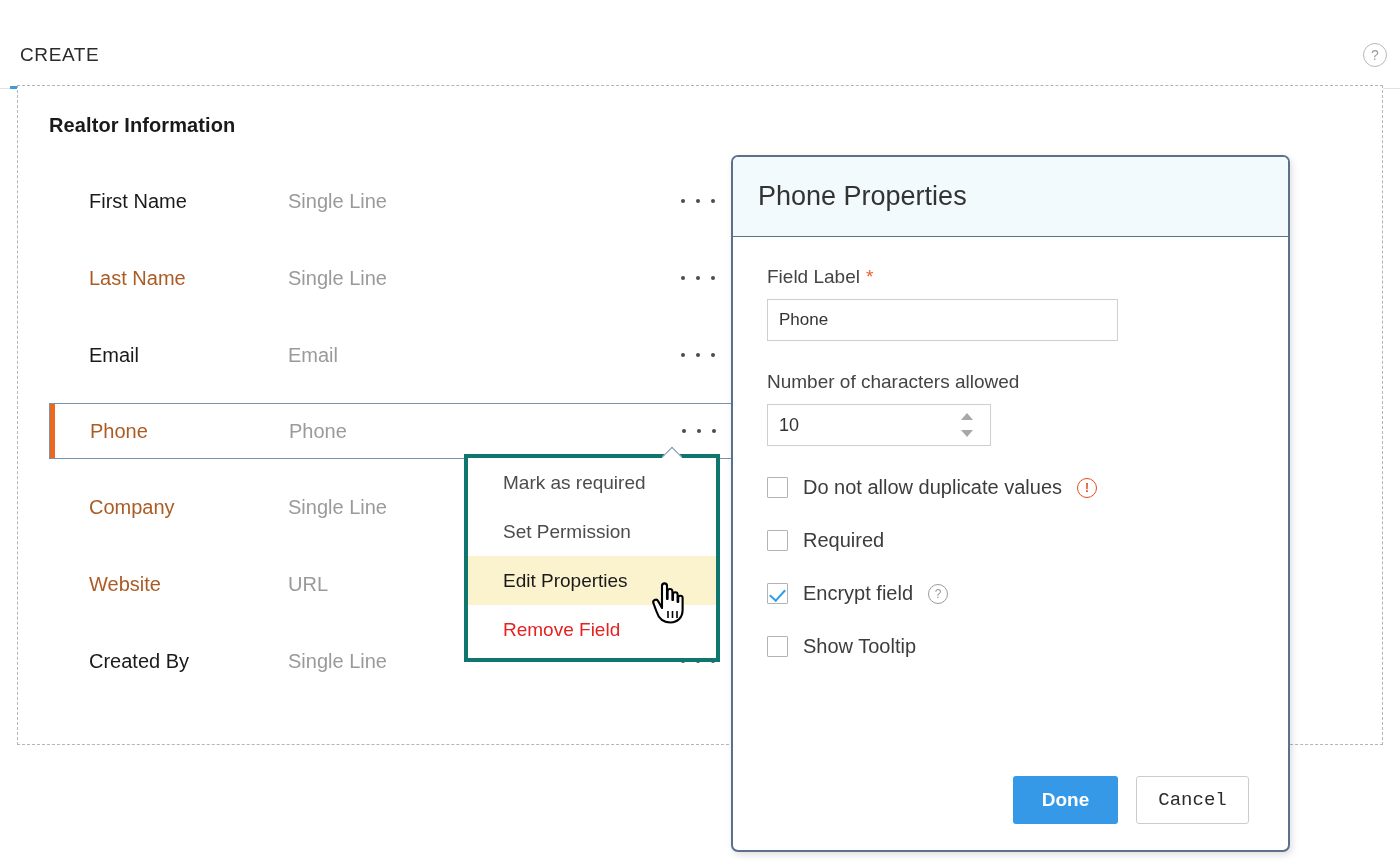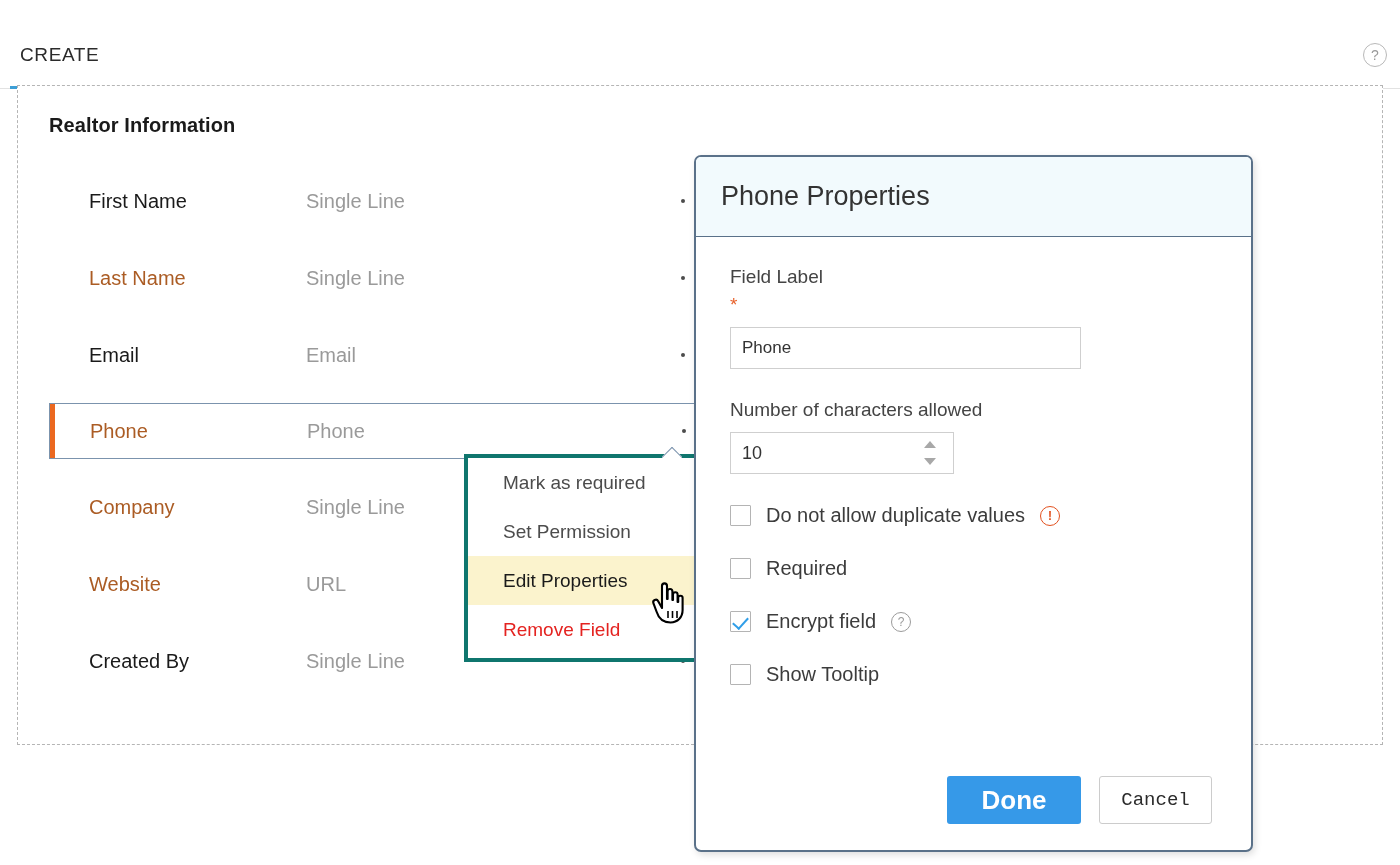--- a/index.html
+++ b/index.html
@@ -56,21 +56,21 @@
     display: flex; align-items: center;
     cursor: pointer;
   }
   .field-label {
     position: absolute; left: 40px;
     font-size: 20px; color: #1a1a1a;
     white-space: nowrap;
   }
   .field-label.accent { color: #ab5c24; }
   .field-placeholder {
-    position: absolute; left: 257px;
+    position: absolute; left: 239px;
     font-size: 20px; color: #9a9a9a;
     white-space: nowrap;
   }
   .field-ellipsis {
     position: absolute; left: 632px;
     width: 34px; height: 26px;
     display: flex; align-items: center; justify-content: space-between;
     cursor: pointer;
   }
   .field-ellipsis i {
@@ -117,41 +117,41 @@
   .menu-item.danger { color: #e42320; }
 
   
   #hand-cursor {
     position: absolute; left: 648px; top: 578px;
     width: 42px; height: 46px; z-index: 60; pointer-events: none;
   }
 
   
   #dialog {
-    position: absolute; left: 694px; top: 155px;
+    position: absolute; left: 731px; top: 155px;
     width: 559px; height: 697px;
     background: #ffffff;
     border: 2px solid #5a7189;
     border-radius: 7px;
     box-shadow: 2px 3px 7px rgba(0,0,0,0.13);
     z-index: 50;
   }
   #dialog-header {
     height: 80px; background: #f2fafd;
     border-bottom: 1px solid #5a7189;
     border-radius: 5px 5px 0 0;
     display: flex; align-items: center;
     padding-left: 25px;
   }
   #dialog-title { font-size: 27px; color: #333333; }
   #dialog-body { position: relative; padding: 29px 34px 0 34px; }
 
   .prop-label {
     font-size: 19px; color: #444444; margin-bottom: 11px;
-    display: flex; align-items: baseline; gap: 6px; flex-direction: column;
+    display: flex; align-items: baseline; gap: 6px;
   }
   .req-star { color: #e8622c; font-size: 19px; }
 
   #field-label-input {
     width: 351px; height: 42px;
     border: 1px solid #cfcfcf; background: #ffffff;
     font-size: 17px; color: #333333;
     padding: 0 11px;
     font-family: "Liberation Sans", sans-serif;
   }
@@ -197,22 +197,22 @@
     cursor: pointer; flex: 0 0 20px;
   }
   .mini-icon.warn { border-color: #e2501e; color: #e2501e; font-weight: bold; }
 
   #dialog-footer {
     position: absolute; left: 0; right: 0; bottom: 26px;
     display: flex; justify-content: flex-end; gap: 18px;
     padding-right: 39px;
   }
   #btn-done {
-    width: 134px; height: 48px; background: #3699e8;
-    color: #ffffff; font-size: 26px; font-weight: bold;
+    width: 105px; height: 48px; background: #3699e8;
+    color: #ffffff; font-size: 19px; font-weight: bold;
     border: none; border-radius: 3px; cursor: pointer;
     font-family: "Liberation Sans", sans-serif;
   }
   #btn-cancel {
     width: 113px; height: 48px; background: #ffffff;
     color: #2b2b2b; font-size: 19px;
     border: 1px solid #cccccc; border-radius: 3px; cursor: pointer;
     font-family: Liberation Mono, monospace;
   }
 </style>

